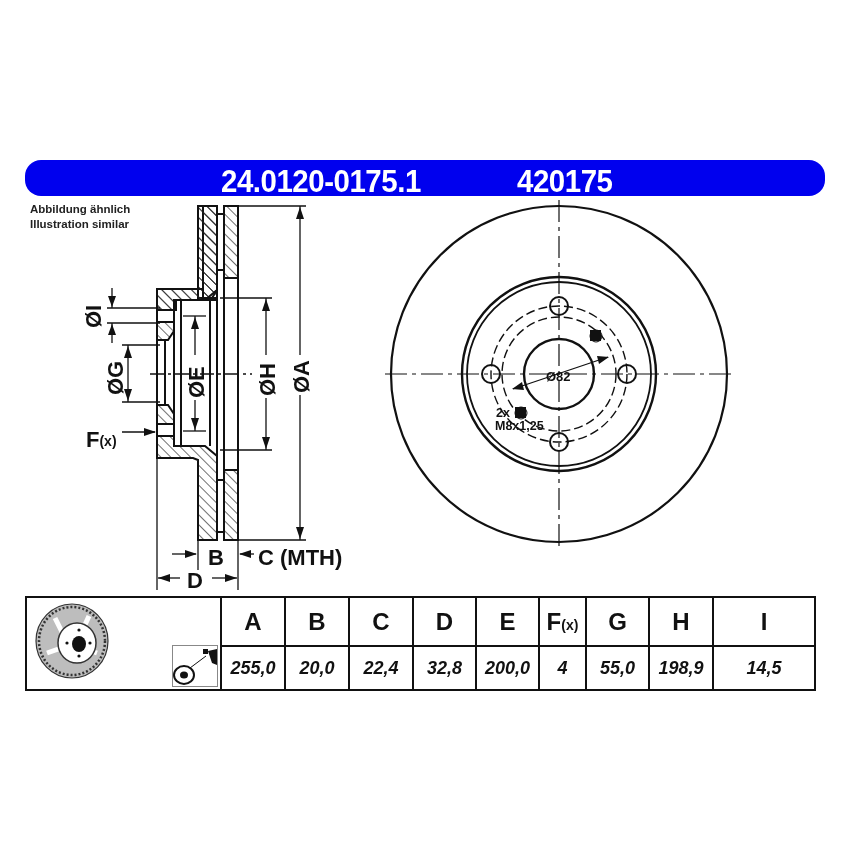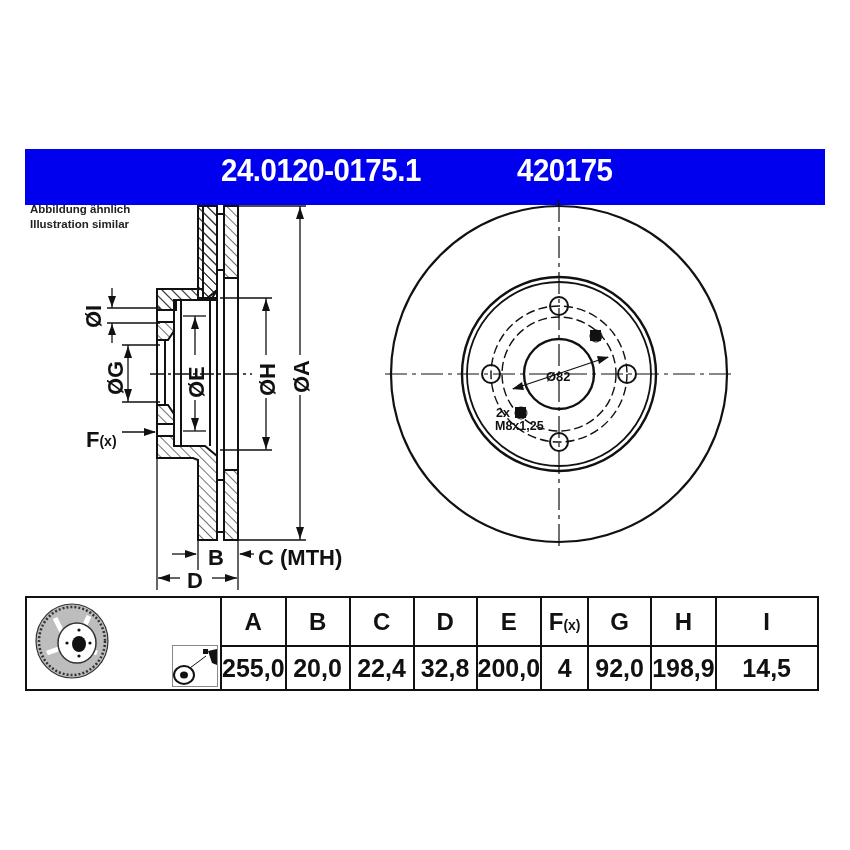--- a/index.html
+++ b/index.html
@@ -1,25 +1,25 @@
 <!DOCTYPE html>
 <html><head>
 <meta charset="utf-8">
 <style>
   html, body { margin:0; padding:0; background:#ffffff; }
   body { width:850px; height:850px; position:relative; overflow:hidden; font-family:"Liberation Sans", sans-serif; }
-  .header-band { position:absolute; left:25px; top:149px; width:800px; height:56px; background:#0000ee; }
+  .header-band { position:absolute; left:25px; top:160px; width:800px; height:36px; background:#0000ee;border-radius:16px; }
   .header-text { position:absolute; top:0; height:40px; line-height:42px; color:#fff; font-weight:bold; font-size:32px; letter-spacing:-0.5px; font-family:"Liberation Sans", sans-serif; transform:scaleX(0.92); transform-origin:left center; }
   .note { position:absolute; left:30px; top:202px; font-size:11.5px; font-weight:bold; color:#222; line-height:15px; }
   svg.drawing { position:absolute; left:0; top:0; }
   .lbl { font-family:"Liberation Sans", sans-serif; font-weight:bold; fill:#111; }
   .spec-table { position:absolute; left:25px; top:596px; border-collapse:collapse; }
   .spec-table td { border:2px solid #111; text-align:center; padding:0; font-weight:bold; color:#111; }
   .spec-table .hdr td.h { height:45px; font-size:24px; }
-  .spec-table .val td.v { height:40px; font-size:25px; }
+  .spec-table .val td.v { height:40px; font-size:18px;font-style:italic; }
   .thumb-cell { position:relative; }
   .fx-sub { font-size:14px; }
 </style>
 </head>
 <body>
 
 <div class="header-band">
   <span class="header-text" style="left:196px">24.0120-0175.1</span>
   <span class="header-text" style="left:492px">420175</span>
 </div>
@@ -203,18 +203,18 @@
     <td class="h" style="width:62px">H</td>
     <td class="h" style="width:100px">I</td>
   </tr>
   <tr class="val">
     <td class="v">255,0</td>
     <td class="v">20,0</td>
     <td class="v">22,4</td>
     <td class="v">32,8</td>
     <td class="v">200,0</td>
     <td class="v">4</td>
-    <td class="v">92,0</td>
+    <td class="v">55,0</td>
     <td class="v">198,9</td>
     <td class="v">14,5</td>
   </tr>
 </tbody>
   </table>
 
 </body></html>

